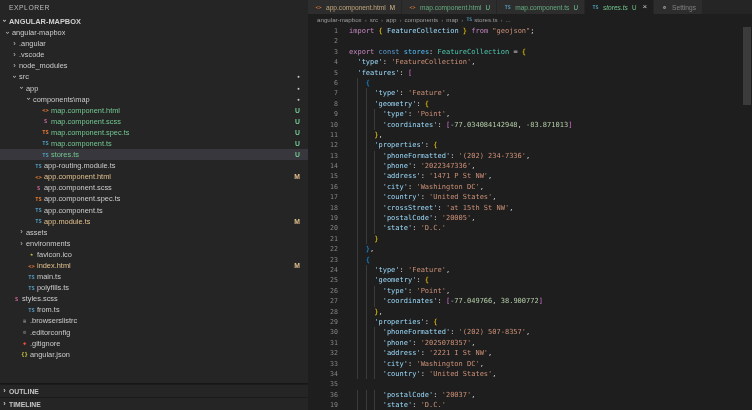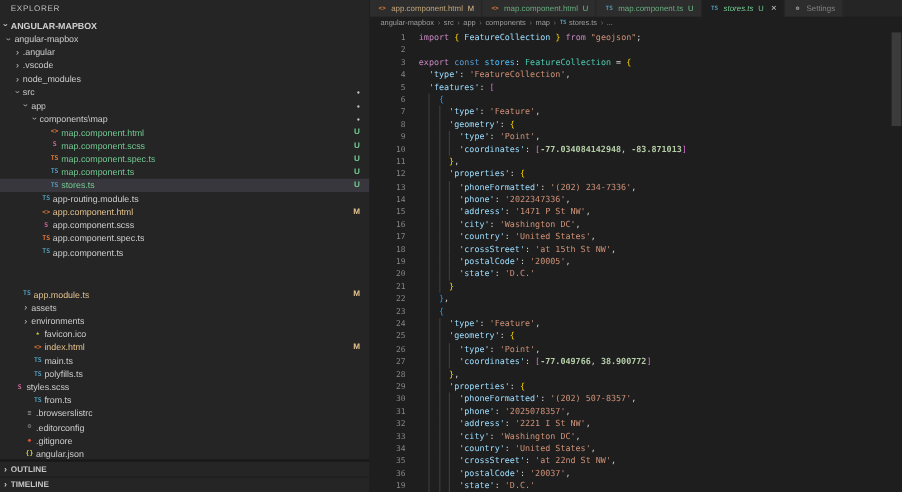--- a/index.html
+++ b/index.html
@@ -47,21 +47,21 @@
   .ct{white-space:pre;}
   .ig{display:inline-block;width:2ch;height:10.4px;border-left:1px solid #3b3b3b;box-sizing:border-box;vertical-align:top;}
   .ig0{border-left:none;}
   .tk-kw{color:#c586c0;}
   .tk-kw2{color:#569cd6;}
   .tk-cvar{color:#4fc1ff;}
   .tk-type{color:#4ec9b0;}
   .tk-id2{color:#9cdcfe;}
   .tk-key{color:#9cdcfe;}
   .tk-str{color:#ce9178;}
-  .tk-num{color:#b5cea8;font-weight:bold;}
+  .tk-num{color:#b5cea8;}
 
   .scrollbar{position:absolute;right:1px;top:27px;width:8px;height:78px;background:rgba(121,121,121,.32);}
 </style>
 </head>
 <body>
 
 <div class="app">
 
   <aside class="sidebar">
     <div class="sb-title">EXPLORER</div>
@@ -150,21 +150,21 @@
         <div class="row" style="padding-left: 24px;">
           <span class="spacer"></span>
           <span class="ficon" style="color: rgb(227, 121, 51);">TS</span>
           <span class="flabel">app.component.spec.ts</span>
         </div>
         <div class="row" style="padding-left: 24px;">
           <span class="spacer"></span>
           <span class="ficon" style="color: rgb(81, 154, 186);">TS</span>
           <span class="flabel">app.component.ts</span>
         </div>
-        <div class="row" style="padding-left: 8px; margin-top: 24px;">
+        <div class="row" style="padding-left: 24px;">
           <span class="spacer"></span>
           <span class="ficon" style="color: rgb(81, 154, 186);">TS</span>
           <span class="flabel lab-m">app.module.ts</span>
           <span class="badge lab-m">M</span>
         </div>
         <div class="row" style="padding-left: 17px;">
           <span class="chev">›</span>
           <span class="flabel">assets</span>
         </div>
         <div class="row" style="padding-left: 17px;">
@@ -309,20 +309,20 @@
         <div class="cl"><span class="ln">25</span><span class="ct"><span class="ig ig0"></span><span class="ig"></span><span class="ig"></span><span class="tk-key">'geometry'</span>: <span style="color:#ffd700">{</span></span></div>
         <div class="cl"><span class="ln">26</span><span class="ct"><span class="ig ig0"></span><span class="ig"></span><span class="ig"></span><span class="ig"></span><span class="tk-key">'type'</span>: <span class="tk-str">'Point'</span>,</span></div>
         <div class="cl"><span class="ln">27</span><span class="ct"><span class="ig ig0"></span><span class="ig"></span><span class="ig"></span><span class="ig"></span><span class="tk-key">'coordinates'</span>: <span style="color:#da70d6">[</span><span class="tk-num">-77.049766</span>, <span class="tk-num">38.900772</span><span style="color:#da70d6">]</span></span></div>
         <div class="cl"><span class="ln">28</span><span class="ct"><span class="ig ig0"></span><span class="ig"></span><span class="ig"></span><span style="color:#ffd700">}</span>,</span></div>
         <div class="cl"><span class="ln">29</span><span class="ct"><span class="ig ig0"></span><span class="ig"></span><span class="ig"></span><span class="tk-key">'properties'</span>: <span style="color:#ffd700">{</span></span></div>
         <div class="cl"><span class="ln">30</span><span class="ct"><span class="ig ig0"></span><span class="ig"></span><span class="ig"></span><span class="ig"></span><span class="tk-key">'phoneFormatted'</span>: <span class="tk-str">'(202) 507-8357'</span>,</span></div>
         <div class="cl"><span class="ln">31</span><span class="ct"><span class="ig ig0"></span><span class="ig"></span><span class="ig"></span><span class="ig"></span><span class="tk-key">'phone'</span>: <span class="tk-str">'2025078357'</span>,</span></div>
         <div class="cl"><span class="ln">32</span><span class="ct"><span class="ig ig0"></span><span class="ig"></span><span class="ig"></span><span class="ig"></span><span class="tk-key">'address'</span>: <span class="tk-str">'2221 I St NW'</span>,</span></div>
         <div class="cl"><span class="ln">33</span><span class="ct"><span class="ig ig0"></span><span class="ig"></span><span class="ig"></span><span class="ig"></span><span class="tk-key">'city'</span>: <span class="tk-str">'Washington DC'</span>,</span></div>
         <div class="cl"><span class="ln">34</span><span class="ct"><span class="ig ig0"></span><span class="ig"></span><span class="ig"></span><span class="ig"></span><span class="tk-key">'country'</span>: <span class="tk-str">'United States'</span>,</span></div>
-        <div class="cl"><span class="ln">35</span><span class="ct"><span class="ig ig0"></span><span class="ig"></span><span class="ig"></span><span class="ig"></span><span class="tk-key">'crossStreet'</span>: <span class="tk-str">'at 22nd St NW'</span>,</span></div>
+        <div class="cl"><span class="ln">35</span></div>
         <div class="cl"><span class="ln">36</span><span class="ct"><span class="ig ig0"></span><span class="ig"></span><span class="ig"></span><span class="ig"></span><span class="tk-key">'postalCode'</span>: <span class="tk-str">'20037'</span>,</span></div>
         <div class="cl"><span class="ln">19</span><span class="ct"><span class="ig ig0"></span><span class="ig"></span><span class="ig"></span><span class="ig"></span><span class="tk-key">'state'</span>: <span class="tk-str">'D.C.'</span></span></div>
       </div>
     <div class="scrollbar"></div>
   </main>
 
 </div>
 
 </body></html>

